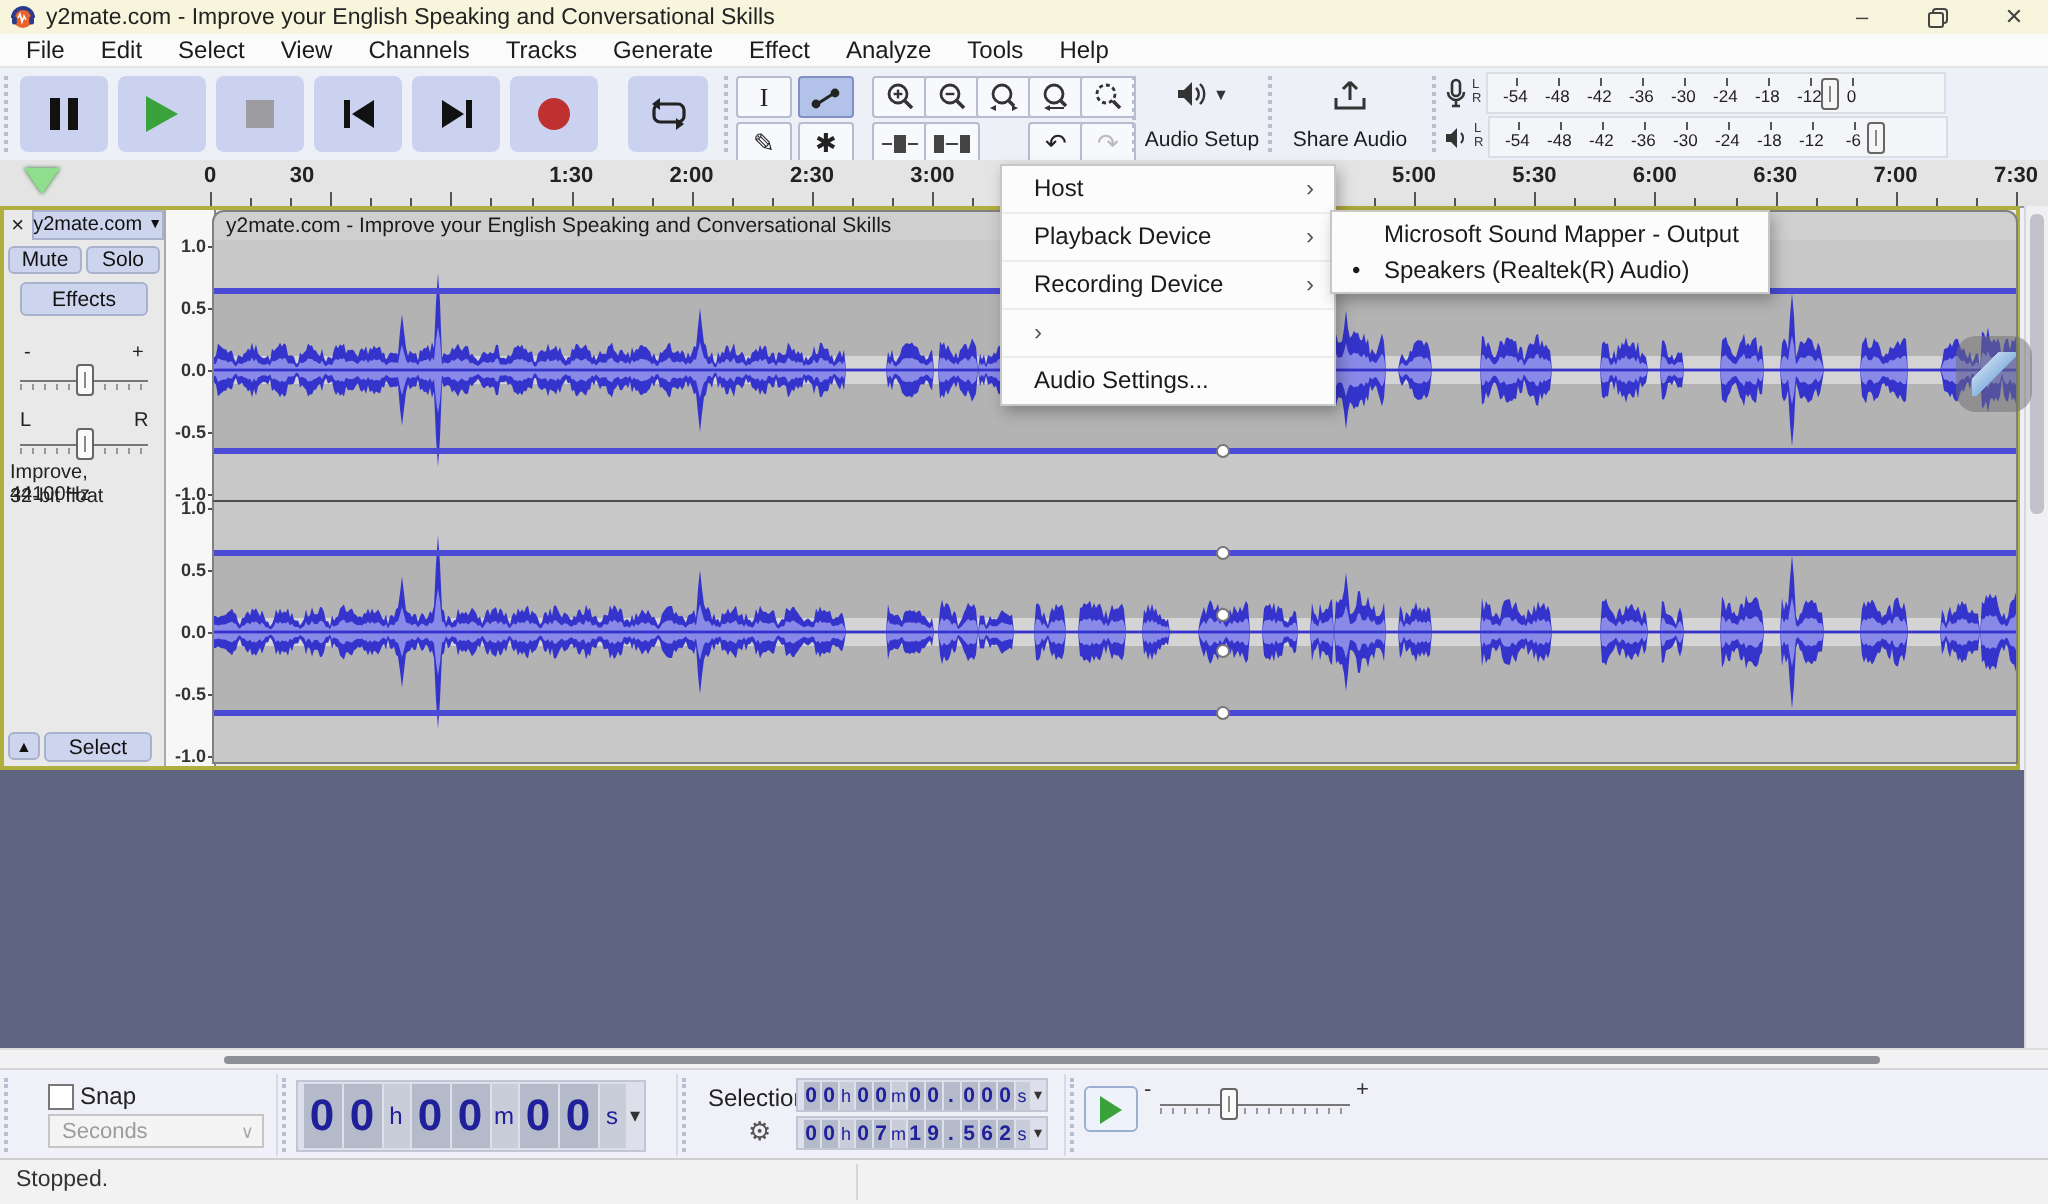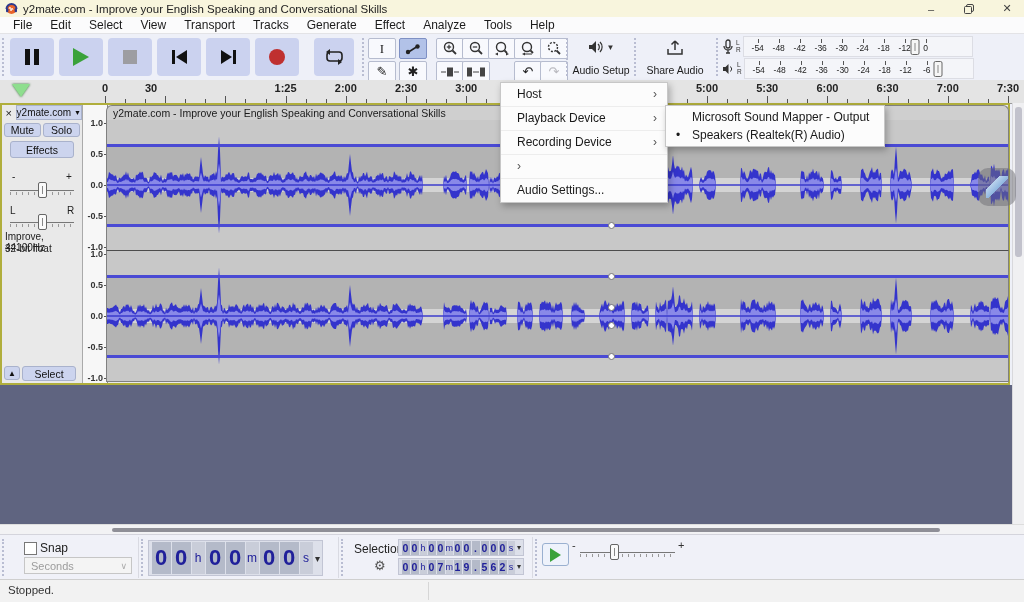--- a/index.html
+++ b/index.html
@@ -139,21 +139,21 @@
         </svg>
     </div>
     <div class="winbtn" style="left:990px;">✕</div>
   </div>
 
   <div id="menubar">
       <div class="mitem">File</div>
       <div class="mitem">Edit</div>
       <div class="mitem">Select</div>
       <div class="mitem">View</div>
-      <div class="mitem">Transport</div>
+      <div class="mitem">Channels</div>
       <div class="mitem">Tracks</div>
       <div class="mitem">Generate</div>
       <div class="mitem">Effect</div>
       <div class="mitem">Analyze</div>
       <div class="mitem">Tools</div>
       <div class="mitem">Help</div>
     </div>
 
   <div id="toolbar">
     <div class="grip" style="left:2px;"></div>
@@ -397,21 +397,21 @@
         <div class="rtick major" style="left: 887.6px;"></div>
         <div class="rtick minor" style="left: 907.667px;"></div>
         <div class="rtick minor" style="left: 927.733px;"></div>
         <div class="rtick major" style="left: 947.8px;"></div>
         <div class="rtick minor" style="left: 967.867px;"></div>
         <div class="rtick minor" style="left: 987.933px;"></div>
         <div class="rtick major" style="left: 1008px;"></div>
         <div class="rlabel" style="left: 105px;">0</div>
         <div class="rlabel" style="left: 151px;">30</div>
         <div class="rlabel" style="left: 229px; margin-top: 38px;">1:00</div>
-        <div class="rlabel" style="left: 285.6px;">1:25</div>
+        <div class="rlabel" style="left: 285.6px;">1:30</div>
         <div class="rlabel" style="left: 345.8px;">2:00</div>
         <div class="rlabel" style="left: 406px;">2:30</div>
         <div class="rlabel" style="left: 466.2px;">3:00</div>
         <div class="rlabel" style="left: 526.4px;">3:30</div>
         <div class="rlabel" style="left: 586.6px;">4:00</div>
         <div class="rlabel" style="left: 646.8px;">4:30</div>
         <div class="rlabel" style="left: 707px;">5:00</div>
         <div class="rlabel" style="left: 767.2px;">5:30</div>
         <div class="rlabel" style="left: 827.4px;">6:00</div>
         <div class="rlabel" style="left: 887.6px;">6:30</div>

